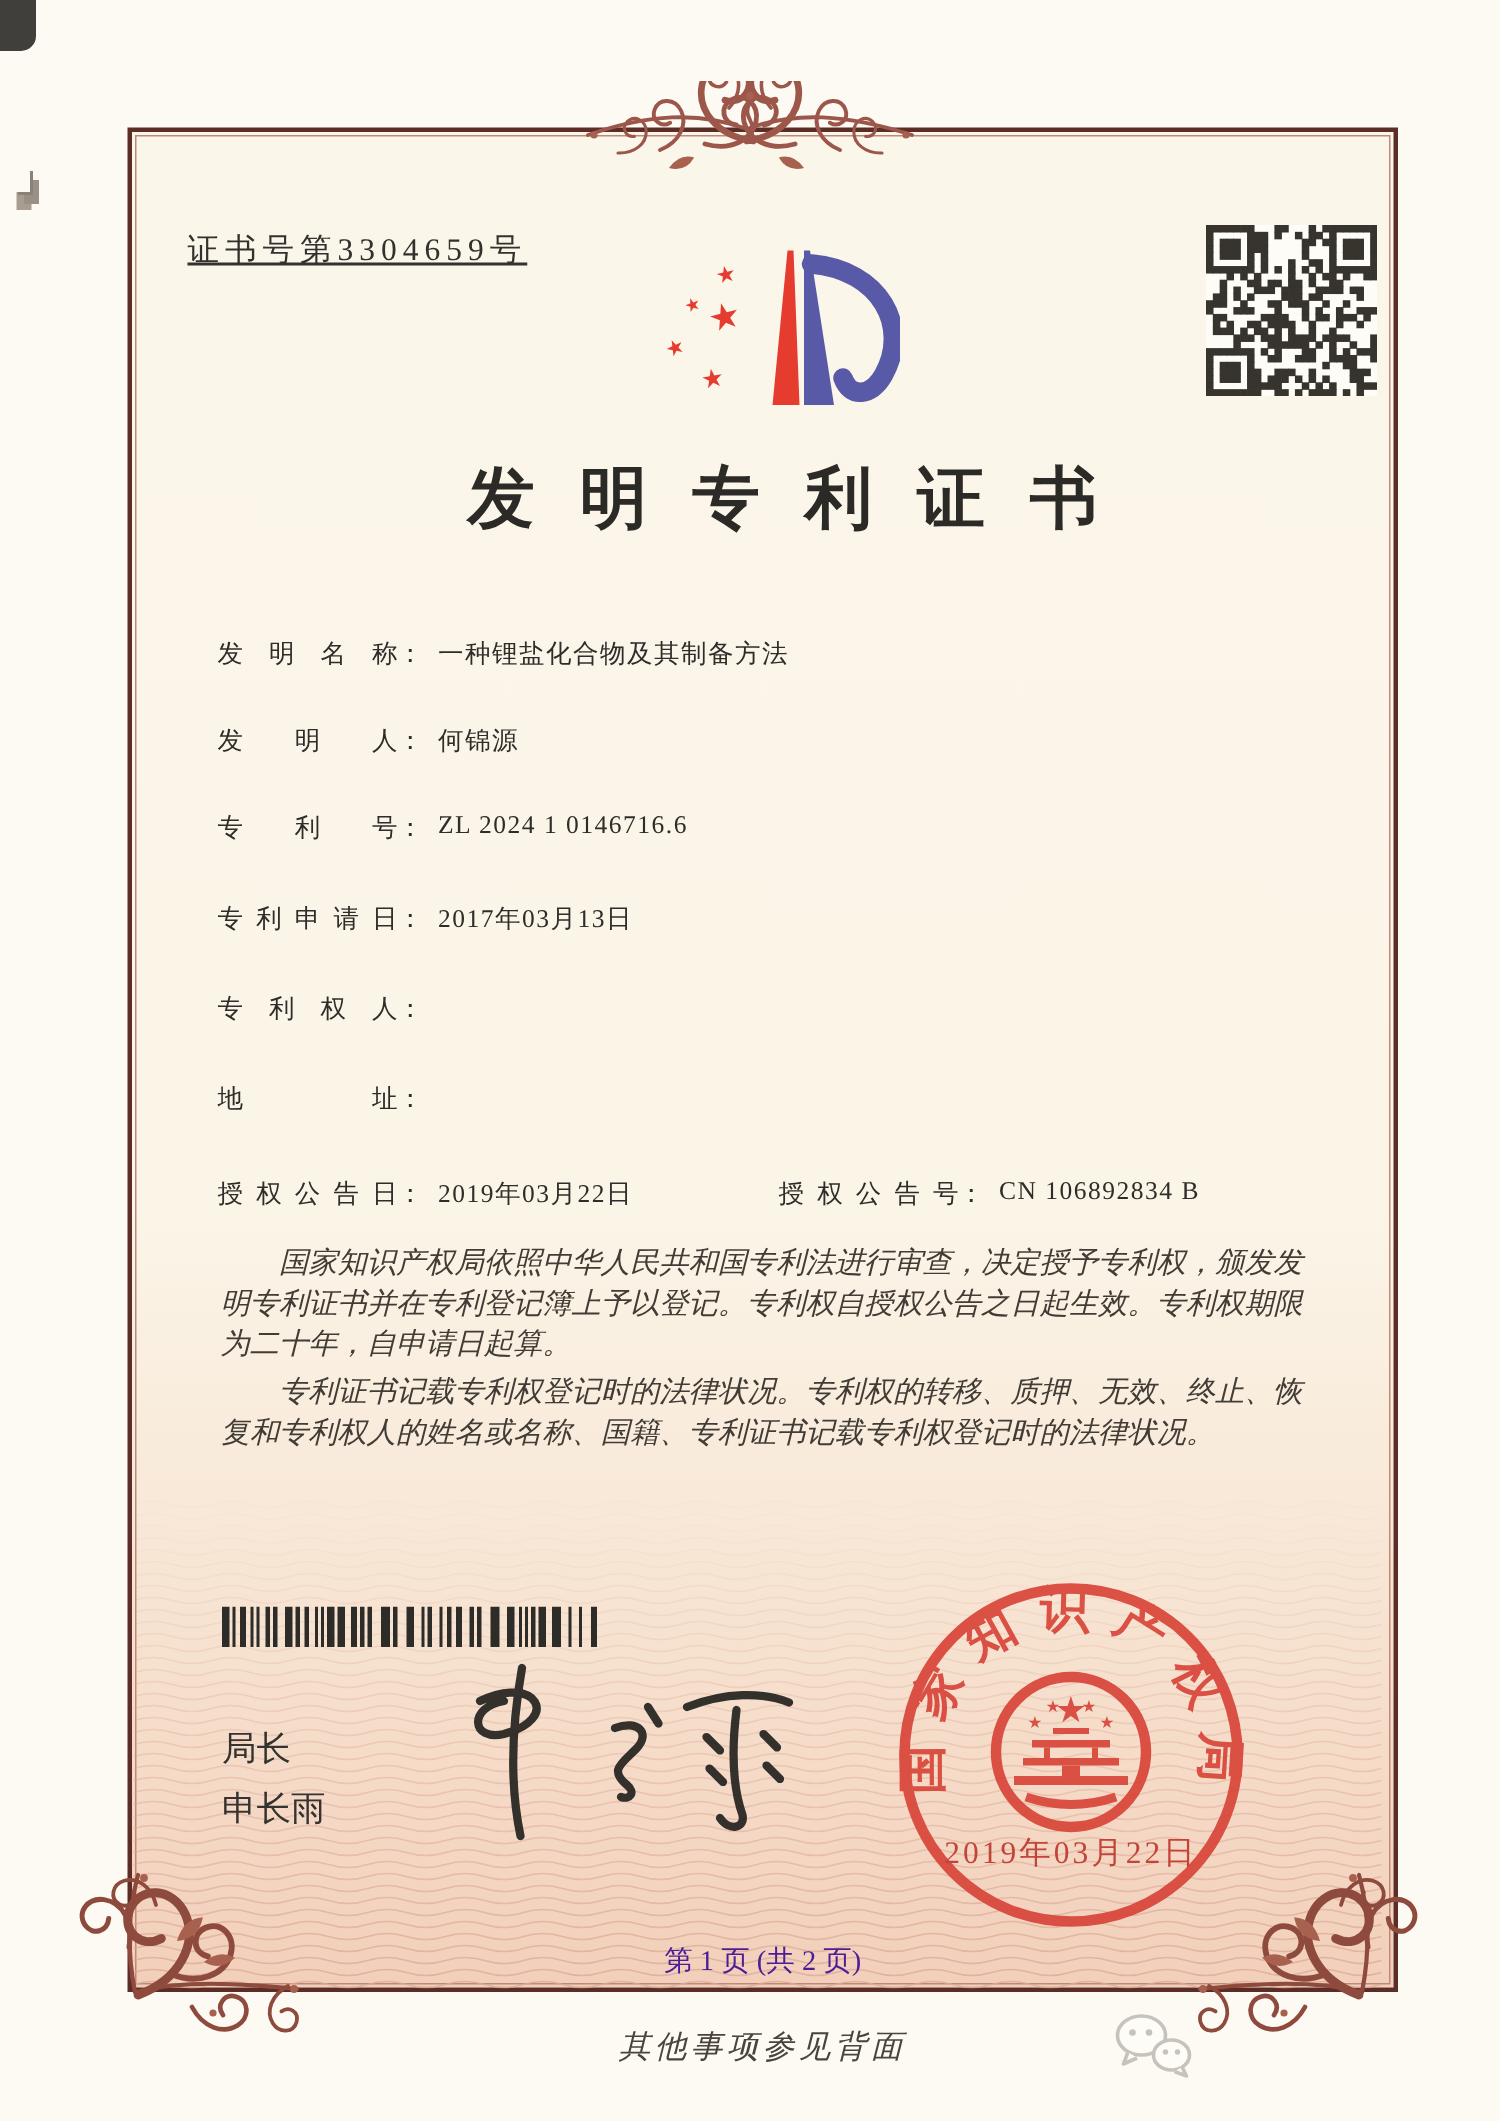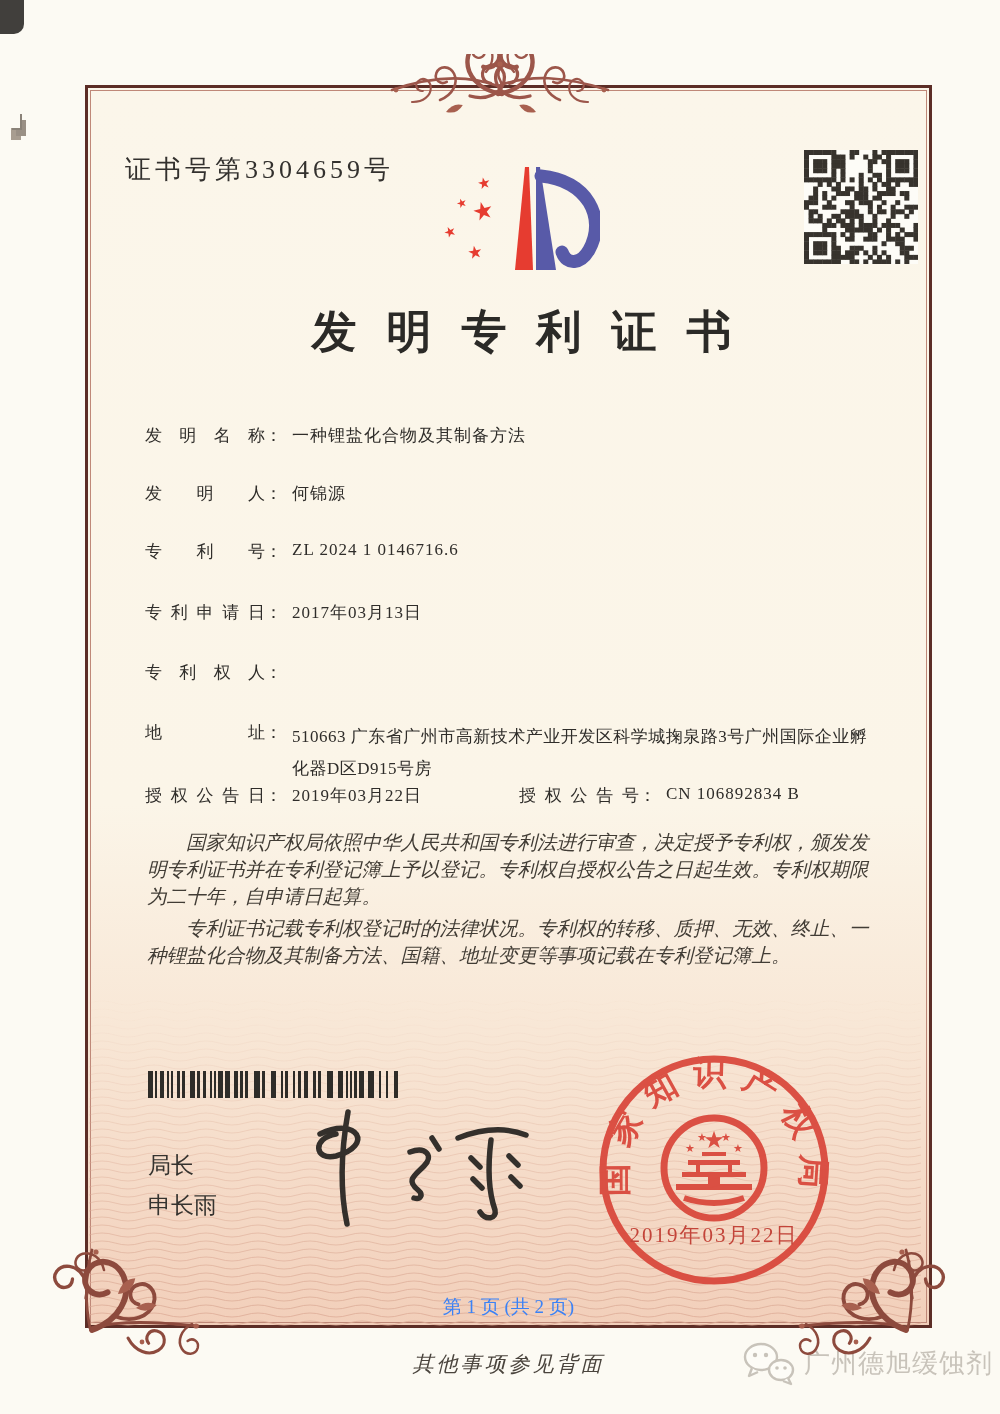--- a/index.html
+++ b/index.html
@@ -15,40 +15,40 @@
   
   .frame{position:absolute;left:85px;top:85px;width:847px;height:1243px;
     border:3px solid #5c2d26;
     background:linear-gradient(180deg,#fbf6ea 0%,#fbf5e8 58%,#f8e7d6 76%,#f2cfba 100%);
     box-sizing:border-box;z-index:1;}
   .frame-inner{position:absolute;inset:2px;border:1px solid #bf8878;}
   .waves{position:absolute;left:85px;top:85px;z-index:2;pointer-events:none;}
   .orn{position:absolute;z-index:6;}
   .orn-flip{transform:scaleX(-1);}
   
-  .cert-no{position:absolute;left:125px;top:152px;z-index:4;font-size:26px;letter-spacing:4px;color:#33312e;}
+  .cert-no{position:absolute;left:125px;top:152px;z-index:4;font-size:21px;letter-spacing:4px;color:#33312e;text-decoration:underline;}
   .logo{position:absolute;left:440px;top:146px;z-index:4;}
   .qr{position:absolute;left:804px;top:150px;z-index:4;}
   .title{position:absolute;left:85px;top:302px;width:847px;z-index:4;text-align:center;
     font-size:45px;font-weight:600;letter-spacing:30px;text-indent:30px;color:#2b2a27;padding-left:13px;}
   .row{position:absolute;left:145px;display:flex;align-items:flex-start;font-size:17px;z-index:4;color:#2f2d2a;}
   .flabel{display:inline-block;width:120px;text-align:justify;text-align-last:justify;}
   .colon{margin-right:10px;}
   .fvalue{letter-spacing:1px;}
   .row-addr .fvalue{width:592px;line-height:32px;letter-spacing:0.5px;}
   .grant-no-pair{position:absolute;left:374px;top:0;display:flex;}
   .body-text{position:absolute;left:147px;top:829px;width:740px;z-index:4;
     font-size:19.5px;line-height:27px;color:#413c35;font-style:italic;}
   .body-text p{margin:0;text-indent:2em;}
   .body-text p + p{margin-top:5px;}
   .barcode{position:absolute;left:148px;top:1071px;z-index:4;}
   .director{position:absolute;left:148px;top:1146px;z-index:4;font-size:23px;color:#35332f;line-height:40px;}
   .signature{position:absolute;left:292px;top:1104px;z-index:5;}
   .seal{position:absolute;left:596px;top:1052px;z-index:7;opacity:.93;}
-  .page-info{position:absolute;left:85px;top:1294px;width:847px;text-align:center;z-index:4;font-size:19px;color:#3b82f6;}
+  .page-info{position:absolute;left:85px;top:1294px;width:847px;text-align:center;z-index:4;font-size:19px;color:#4c1d95;}
   .back-note{position:absolute;left:85px;top:1350px;width:847px;text-align:center;z-index:4;
     font-size:21px;letter-spacing:3px;color:#4a443d;font-style:italic;}
   .watermark{position:absolute;left:742px;top:1340px;z-index:4;display:flex;align-items:center;gap:8px;}
   .watermark-text{font-size:26px;color:#c8c3ba;letter-spacing:1px;font-family:"Liberation Sans","DejaVu Sans",sans-serif;}
 </style>
 </head>
 <body>
 
 <div class="page">
 
@@ -533,36 +533,35 @@
       <span class="colon">：</span>
     <span class="fvalue">2017年03月13日</span>
   </div>
   <div class="row" style="top:661px">
     <span class="flabel">专利权人</span>
       <span class="colon">：</span>
   </div>
   <div class="row row-addr" style="top:721px">
     <span class="flabel">地址</span>
       <span class="colon">：</span>
-    <span class="fvalue">510663 广东省广州市高新技术产业开发区科学城掬泉路3号广州国际企业孵化器D区D915号房</span>
   </div>
   <div class="row" style="top:784px;width:760px">
     <span class="flabel">授权公告日</span>
       <span class="colon">：</span>
     <span class="fvalue">2019年03月22日</span>
     <span class="grant-no-pair">
       <span class="flabel">授权公告号</span>
         <span class="colon">：</span>
       <span class="fvalue">CN 106892834 B</span>
     </span>
   </div>
 
   <div class="body-text">
     <p>国家知识产权局依照中华人民共和国专利法进行审查，决定授予专利权，颁发发明专利证书并在专利登记簿上予以登记。专利权自授权公告之日起生效。专利权期限为二十年，自申请日起算。</p>
-    <p>专利证书记载专利权登记时的法律状况。专利权的转移、质押、无效、终止、一种锂盐化合物及其制备方法、国籍、地址变更等事项记载在专利登记簿上。</p>
+    <p>专利证书记载专利权登记时的法律状况。专利权的转移、质押、无效、终止、恢复和专利权人的姓名或名称、国籍、专利证书记载专利权登记时的法律状况。</p>
   </div>
 
   <svg class="barcode" id="barcode" width="252" height="28">
       <rect x="0" y="0" width="5" height="27" fill="#2e2c28"></rect>
       <rect x="7" y="0" width="2" height="27" fill="#2e2c28"></rect>
       <rect x="12" y="0" width="4" height="27" fill="#2e2c28"></rect>
       <rect x="19" y="0" width="2" height="27" fill="#2e2c28"></rect>
       <rect x="23" y="0" width="2" height="27" fill="#2e2c28"></rect>
       <rect x="29" y="0" width="3" height="27" fill="#2e2c28"></rect>
       <rect x="34" y="0" width="3" height="27" fill="#2e2c28"></rect>
@@ -656,16 +655,15 @@
         <ellipse cx="39" cy="30" rx="12" ry="10"></ellipse>
         <path d="M46 38 l 3 6 l -8 -3" stroke-linejoin="round"></path>
       </g>
       <g fill="#c8c3ba">
         <circle cx="13" cy="15" r="2.2"></circle>
           <circle cx="24" cy="15" r="2.2"></circle>
         <circle cx="35" cy="28" r="1.8"></circle>
           <circle cx="43" cy="28" r="1.8"></circle>
       </g>
     </svg>
-    <span class="watermark-text">广州德旭缓蚀剂</span>
   </div>
 
 </div>
 
 </body></html>

